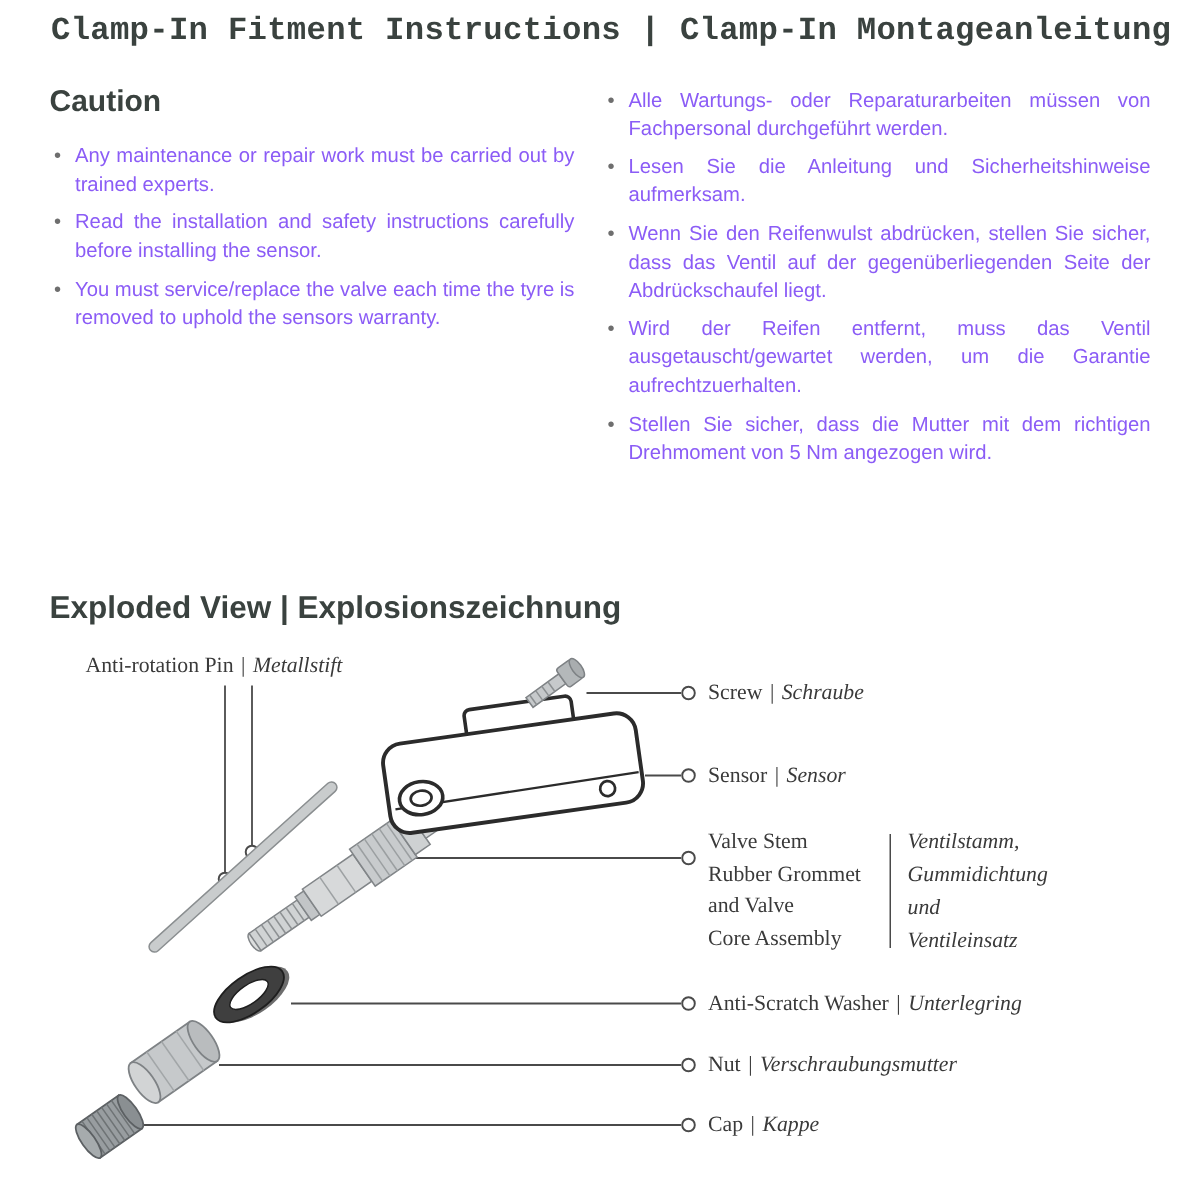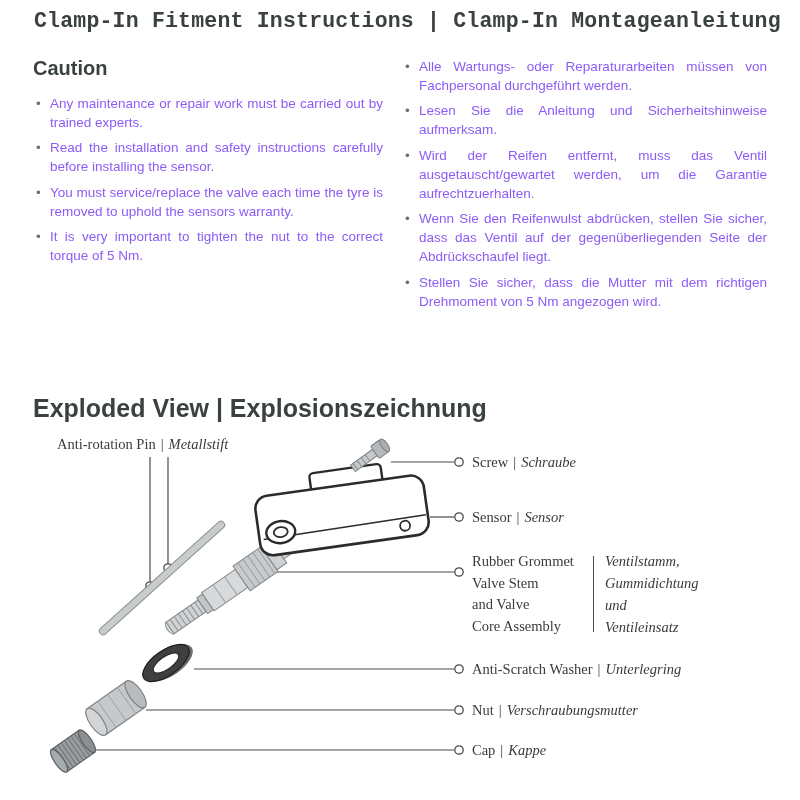--- a/index.html
+++ b/index.html
@@ -21,21 +21,21 @@
   .col-left  { flex: 0 0 350px; }
   .col-right { flex: 1; }
   .section-heading {
     font-size: 20px; font-weight: 700; color: #3a423f; margin-bottom: 14px;
   }
   .bullets { list-style: none; font-size: 13.5px; line-height: 1.42; color: #8b5cf6; }
   .bullets li { position: relative; padding-left: 17px; margin-bottom: 6px; text-align: justify; }
   .bullets li::before { content: "\2022"; position: absolute; left: 3px; top: 0; color: #6e6e6e; }
   .exploded-heading {
     position: absolute; top: 394px; left: 33px;
-    font-size: 25px; font-weight: 700; color: #3a423f;
+    font-size: 21px; font-weight: 700; color: #3a423f;
   }
   .diagram { position: absolute; top: 411px; left: 0; width: 656px; height: 367px; font-family: Liberation Serif, serif; }
   .diagram svg { position: absolute; left: 0; top: 0; }
   .dlabel {
     position: absolute; font-size: 14.5px; color: #3a3a3a; white-space: nowrap; line-height: 18px;
   }
   .dlabel .de { font-style: italic; }
   .sep { padding: 0 5px; color: #3a3a3a; }
   .valve-label {
     position: absolute; left: 472px; top: 139px;
@@ -50,29 +50,28 @@
 
 <h1 class="title">Clamp-In Fitment Instructions | Clamp-In Montageanleitung</h1>
 
 <div class="columns">
   <section class="col-left">
     <h2 class="section-heading">Caution</h2>
     <ul class="bullets">
       <li>Any maintenance or repair work must be carried out by trained experts.</li>
       <li>Read the installation and safety instructions carefully before installing the sensor.</li>
       <li>You must service/replace the valve each time the tyre is removed to uphold the sensors warranty.</li>
-      <li>It is very important to tighten the nut to the correct torque of 5 Nm.</li>
     </ul>
   </section>
   <section class="col-right">
     <ul class="bullets">
       <li>Alle Wartungs- oder Reparaturarbeiten müssen von Fachpersonal durchgeführt werden.</li>
       <li>Lesen Sie die Anleitung und Sicherheitshinweise aufmerksam.</li>
+      <li>Wenn Sie den Reifenwulst abdrücken, stellen Sie sicher, dass das Ventil auf der gegenüberliegenden Seite der Abdrückschaufel liegt.</li>
       <li>Wird der Reifen entfernt, muss das Ventil ausgetauscht/gewartet werden, um die Garantie aufrechtzuerhalten.</li>
-      <li>Wenn Sie den Reifenwulst abdrücken, stellen Sie sicher, dass das Ventil auf der gegenüberliegenden Seite der Abdrückschaufel liegt.</li>
       <li>Stellen Sie sicher, dass die Mutter mit dem richtigen Drehmoment von 5 Nm angezogen wird.</li>
     </ul>
   </section>
 </div>
 
 <h2 class="exploded-heading">Exploded View | Explosionszeichnung</h2>
 
 <div class="diagram">
 
   <svg width="800" height="367" viewBox="0 0 800 367">
@@ -189,22 +188,22 @@
   <div class="dlabel" style="left:472px; top:42px;">
     <span class="en">Screw</span><span class="sep">|</span><span class="de">Schraube</span>
   </div>
 
   <div class="dlabel" style="left:472px; top:97px;">
     <span class="en">Sensor</span><span class="sep">|</span><span class="de">Sensor</span>
   </div>
 
   <div class="valve-label">
     <div class="valve-en">
+      <div>Valve Stem</div>
       <div>Rubber Grommet</div>
-      <div>Valve Stem</div>
       <div>and Valve</div>
       <div>Core Assembly</div>
     </div>
     <div class="valve-bar"></div>
     <div class="valve-de">
       <div>Ventilstamm,</div>
       <div>Gummidichtung</div>
       <div>und Ventileinsatz</div>
     </div>
   </div>

